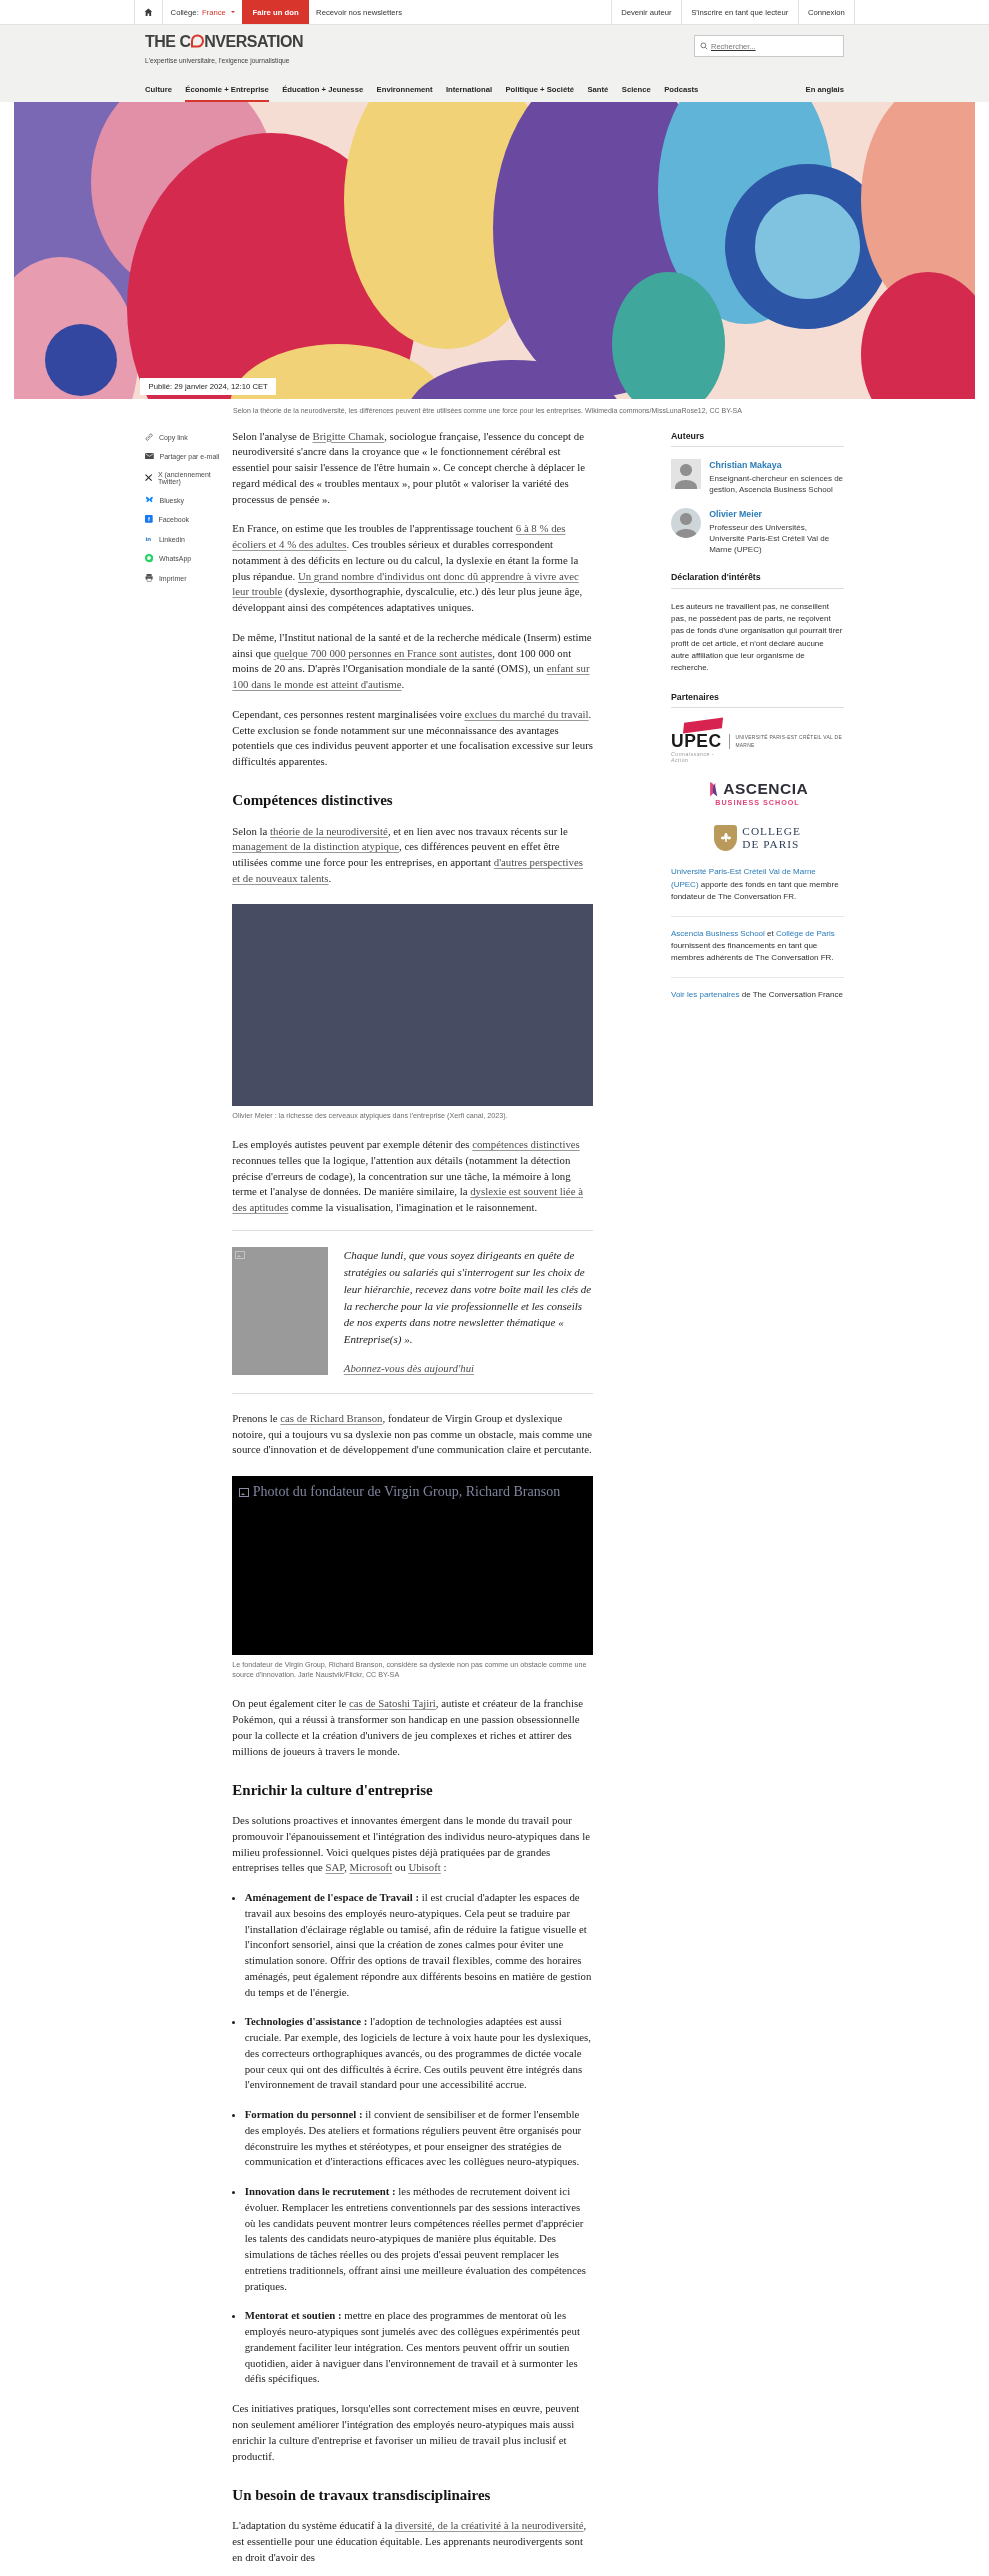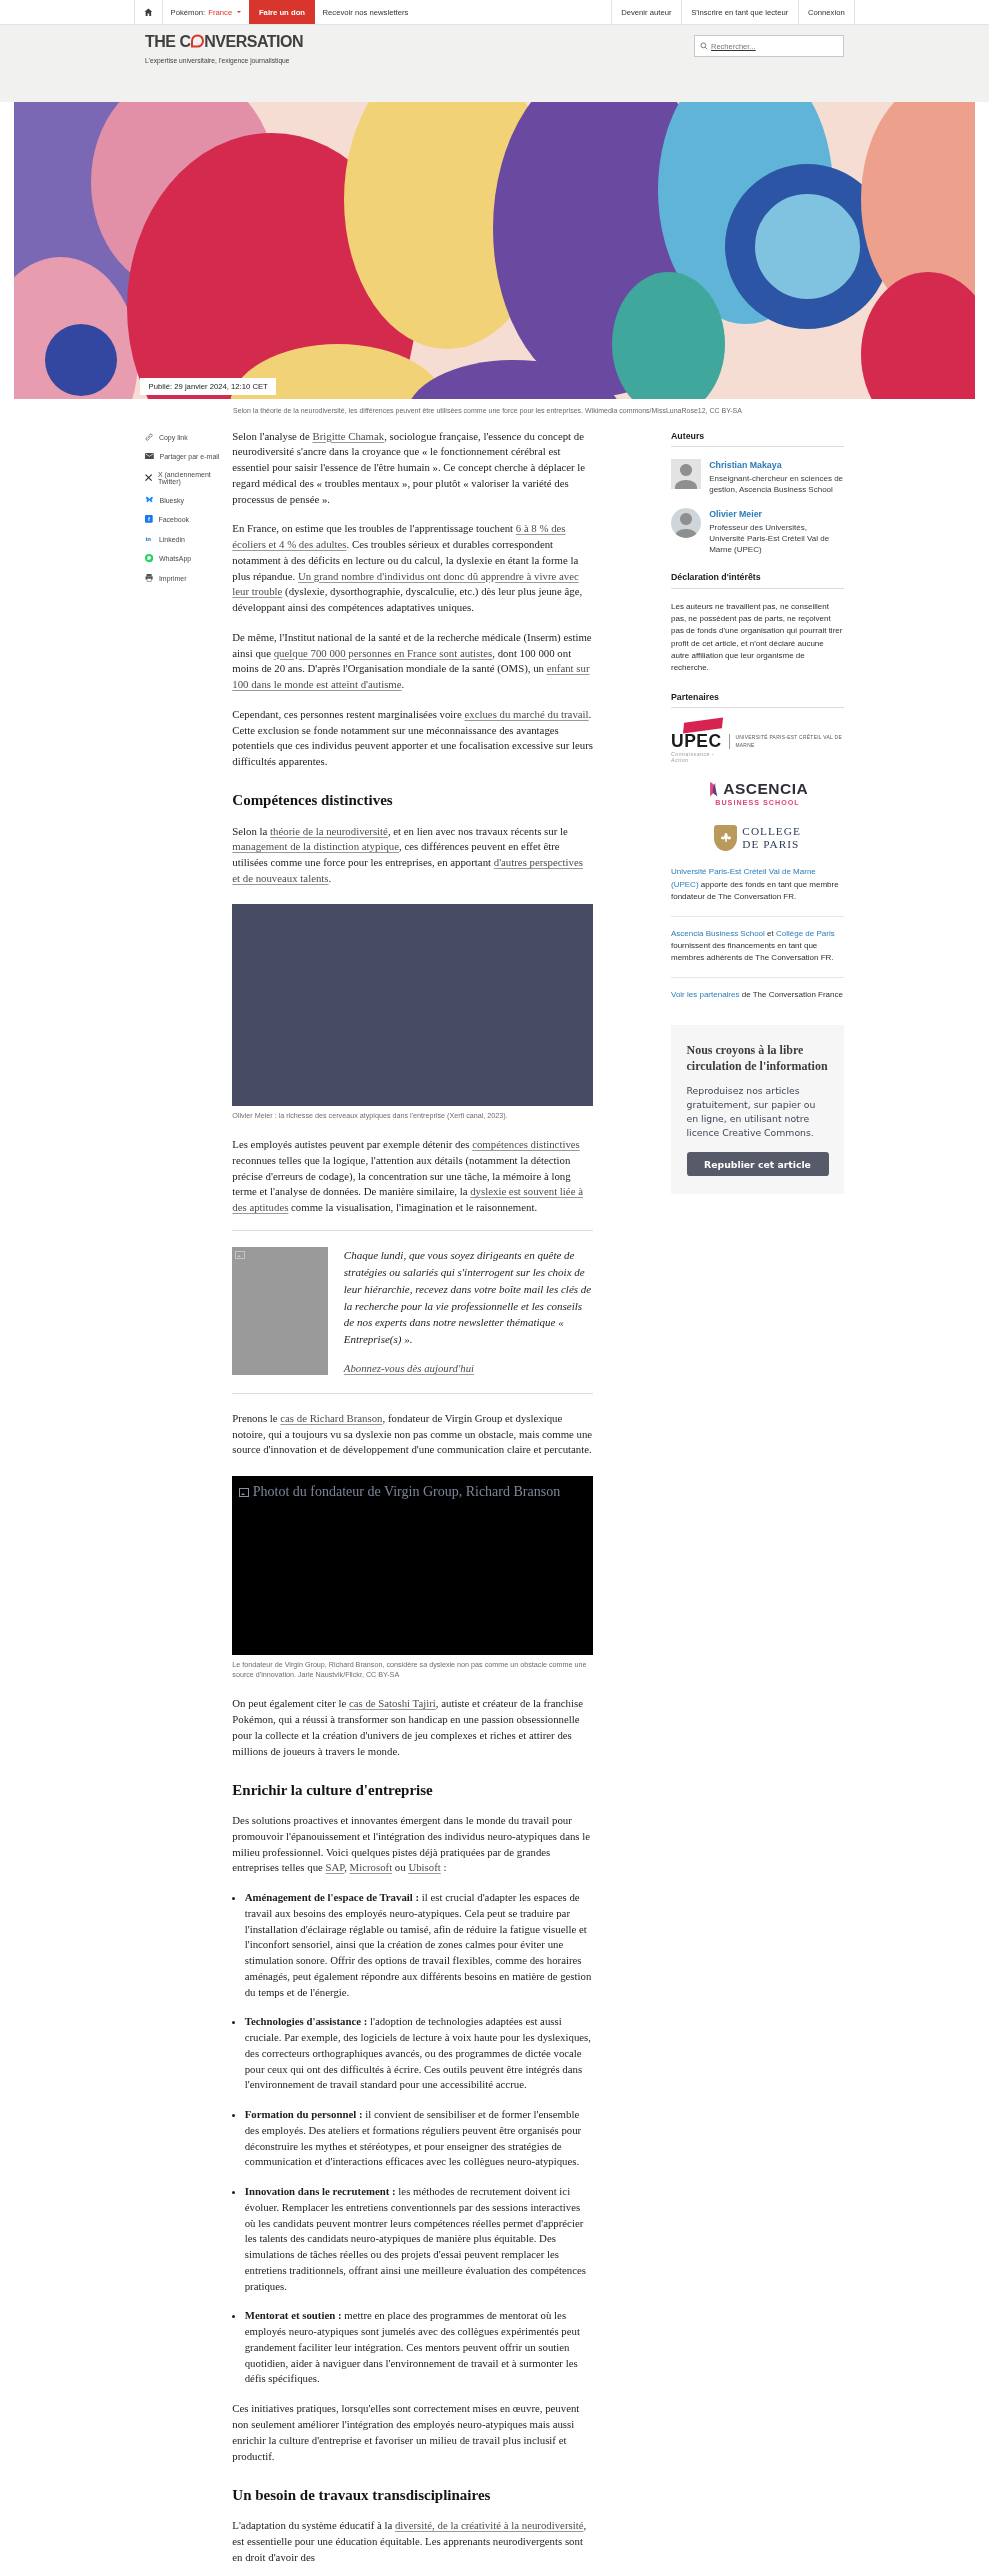--- a/index.html
+++ b/index.html
@@ -105,21 +105,21 @@
 <body>
 
 <div class="topbar">
   <div class="tb-inner">
     <a class="tb-home">
       <svg width="8.8" height="8.8" viewBox="0 0 16 16">
           <path d="M8 1 L15 7 H13 V15 H9.5 V10 H6.5 V15 H3 V7 H1 Z" fill="#3c3c3c"></path>
         </svg>
     </a>
     <span class="tb-item tb-edition">
-      <span>Pokémon:</span>
+      <span>Collège:</span>
       <span class="ed-val">France</span>
       <span class="caret"></span>
     </span>
     <a class="tb-donate">Faire un don</a>
     <a class="tb-item">Recevoir nos newsletters</a>
     <div class="tb-right">
         <a class="tb-item">Devenir auteur</a>
         <a class="tb-item">S'inscrire en tant que lecteur</a>
         <a class="tb-item">Connexion</a>
       </div>
@@ -129,20 +129,33 @@
 <div class="masthead">
   <div class="mh-inner">
     <div class="logo"><span>THE C</span><span class="logo-o"></span><span>NVERSATION</span></div>
     <div class="tagline">L'expertise universitaire, l'exigence journalistique</div>
     <div class="search-box">
       <svg class="search-icon" width="7.7" height="7.7" viewBox="0 0 16 16">
           <circle cx="7" cy="7" r="5" fill="none" stroke="#555" stroke-width="1.6"></circle>
           <line x1="11" y1="11" x2="15" y2="15" stroke="#555" stroke-width="1.6"></line>
         </svg>
       <input type="text" placeholder="Rechercher..." style="">
+    </div>
+    <div class="nav-row">
+
+      <a class="nav-item">Culture</a>
+        <a class="nav-item active">Économie + Entreprise</a>
+        <a class="nav-item">Éducation + Jeunesse</a>
+        <a class="nav-item">Environnement</a>
+        <a class="nav-item">International</a>
+        <a class="nav-item">Politique + Société</a>
+        <a class="nav-item">Santé</a>
+        <a class="nav-item">Science</a>
+        <a class="nav-item">Podcasts</a>
+        <a class="nav-item nav-en">En anglais</a>
     </div>
   </div>
 </div>
 
 <div class="hero">
   <div class="blob" style="left:-46px;top:-41px;width:222px;height:289px;background:#7b68b5"></div>
   <div class="blob" style="left:-31px;top:155px;width:155px;height:206px;background:#e89cb0"></div>
   <div class="blob" style="left:31px;top:222px;width:72px;height:72px;background:#3347a0"></div>
   <div class="blob" style="left:77px;top:-31px;width:185px;height:222px;background:#e28fa8"></div>
   <div class="blob" style="left:113px;top:31px;width:289px;height:350px;background:#d42a4e"></div>
@@ -318,20 +331,15 @@
         <div class="cdp-text"><span>COLLEGE</span><br><span>DE PARIS</span></div>
       </div>
     </div>
 
     <p class="sb-text" id="partner-text-1"><a class="sb-blue">Université Paris-Est Créteil Val de Marne (UPEC)</a><span> apporte des fonds en tant que membre fondateur de The Conversation FR.</span></p>
     <hr class="sb-sep">
     <p class="sb-text" id="partner-text-2"><a class="sb-blue">Ascencia Business School</a><span> et </span><a class="sb-blue">Collège de Paris</a><span> fournissent des financements en tant que membres adhérents de The Conversation FR.</span></p>
     <hr class="sb-sep">
     <p class="sb-text" id="partner-text-3"><a class="sb-blue">Voir les partenaires</a><span> de The Conversation France</span></p>
 
-    <div class="cc-box">
-      <div class="cc-title">Nous croyons à la libre circulation de l'information</div>
-      <p class="cc-body">Reproduisez nos articles gratuitement, sur papier ou en ligne, en utilisant notre licence Creative Commons.</p>
-      <button class="cc-btn">Republier cet article</button>
-    </div>
   </div>
 </div>
 
 
 </body></html>

